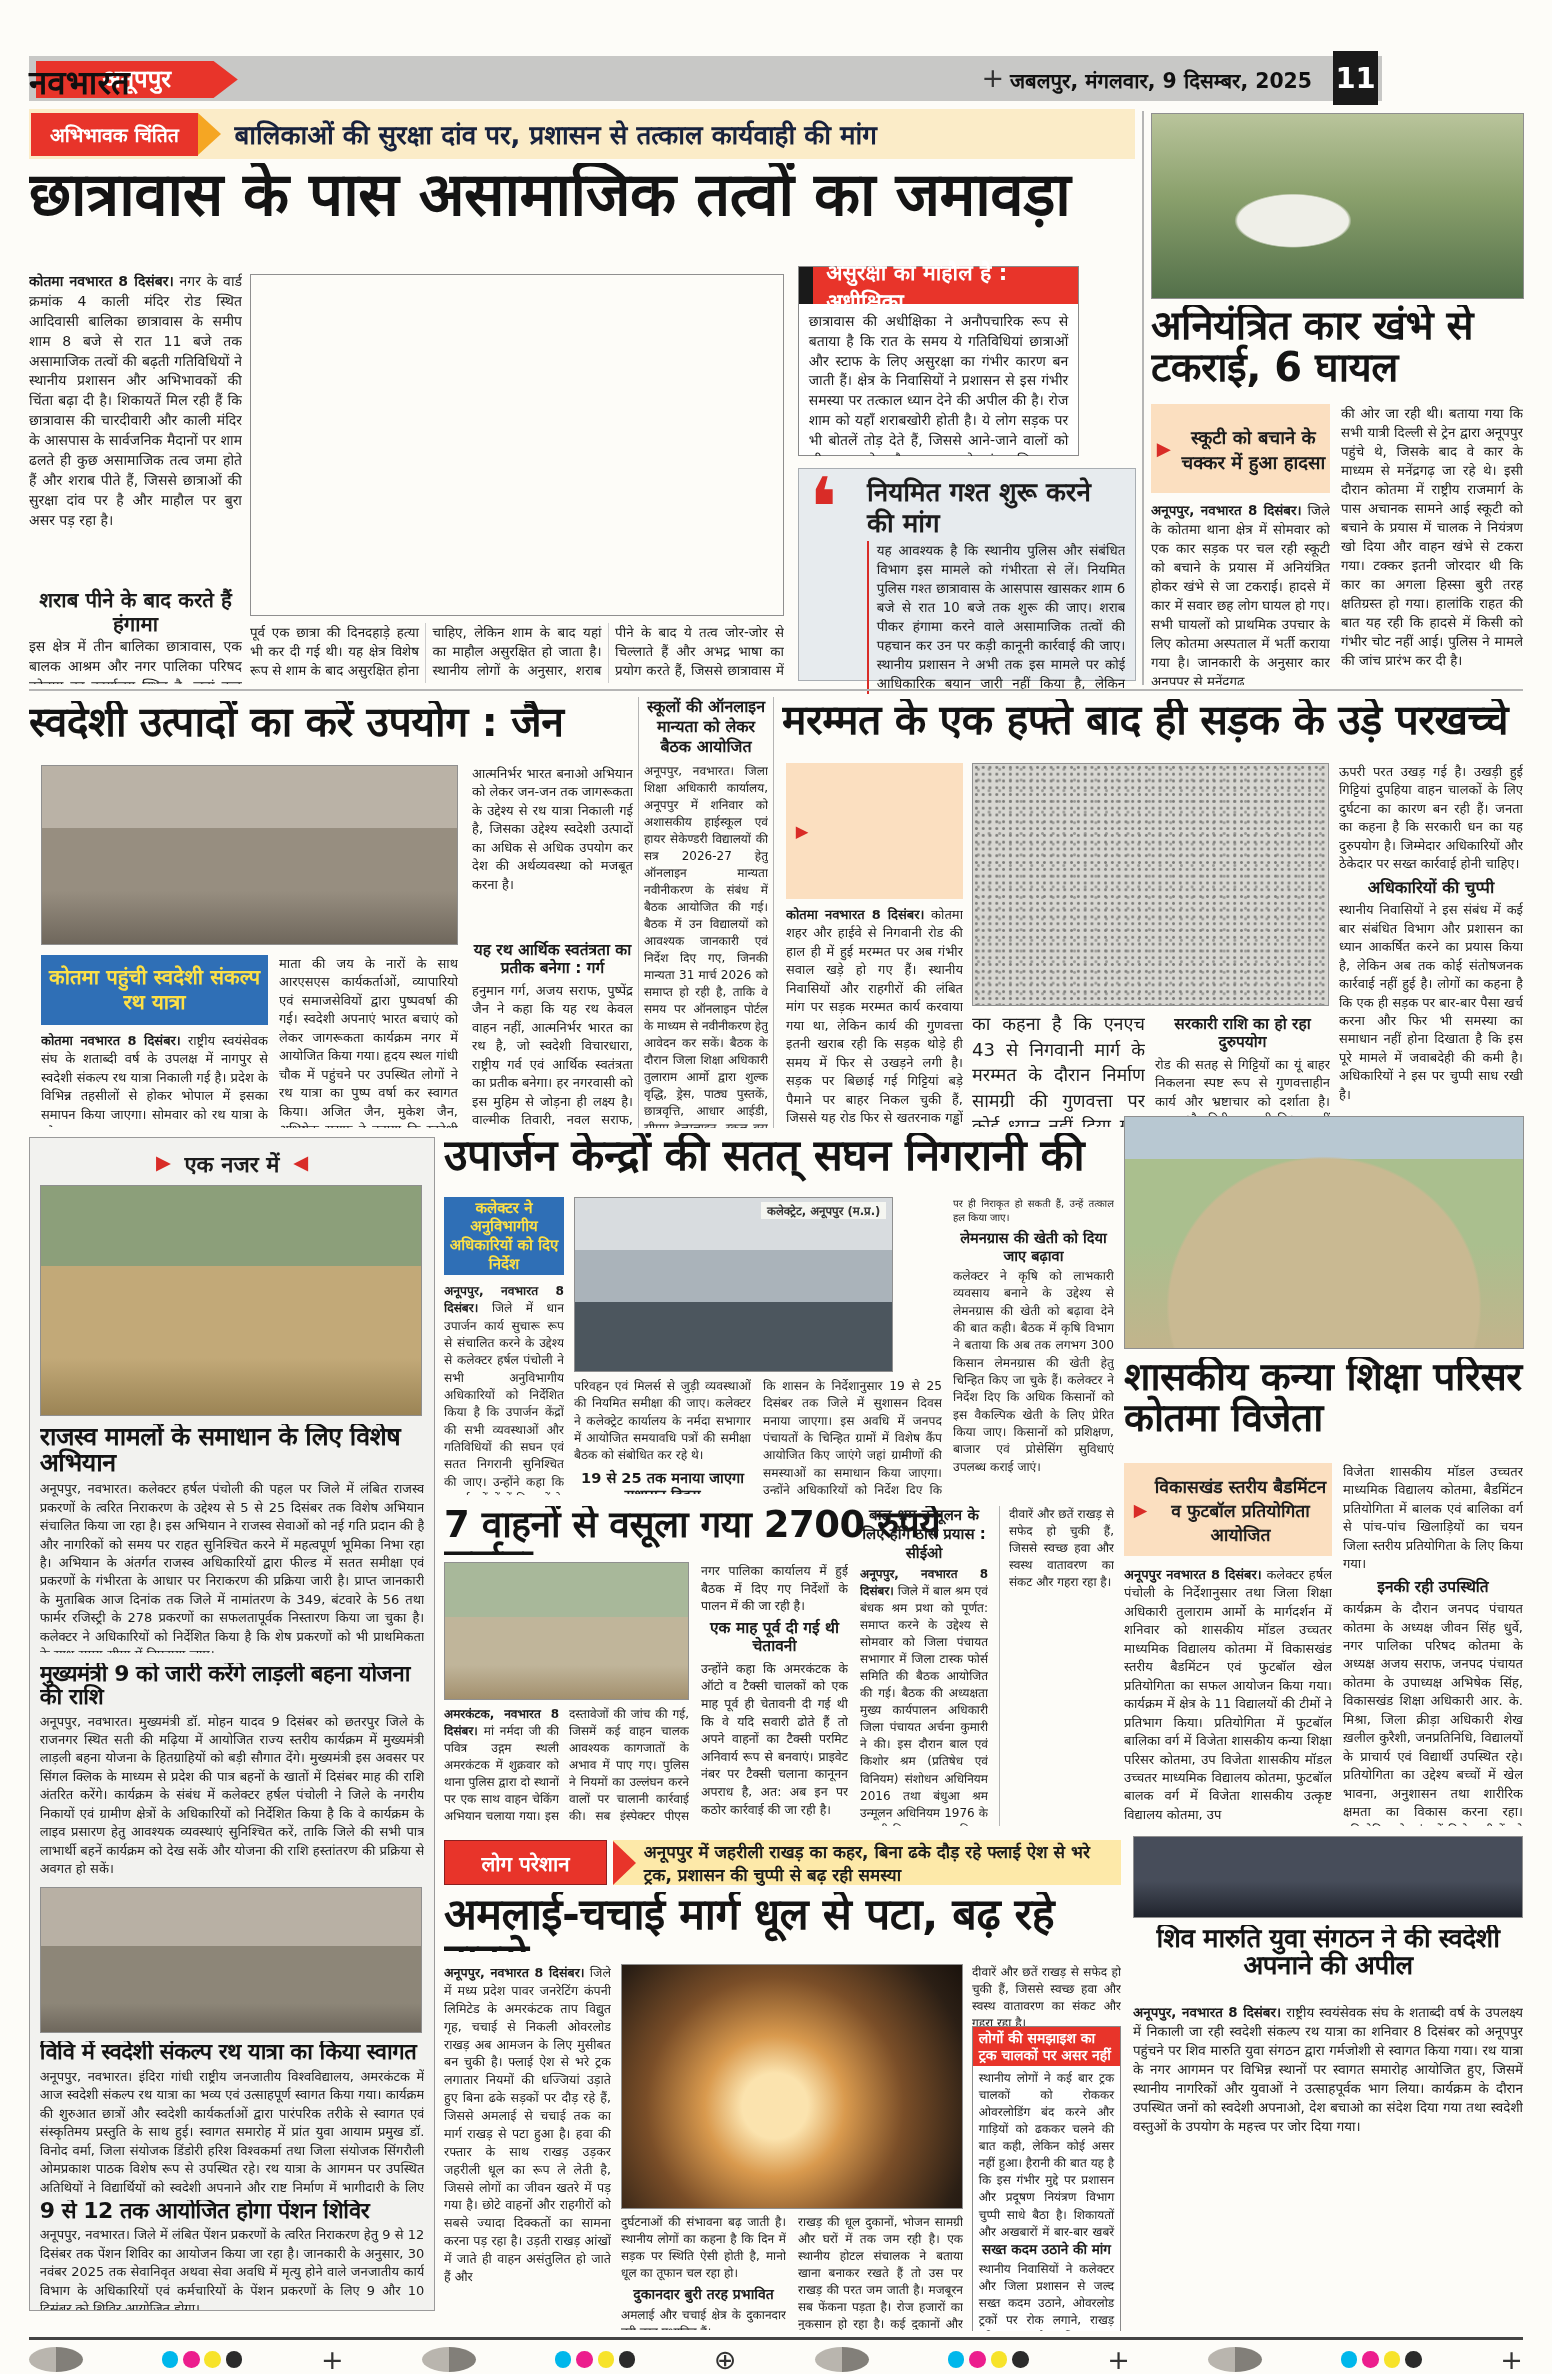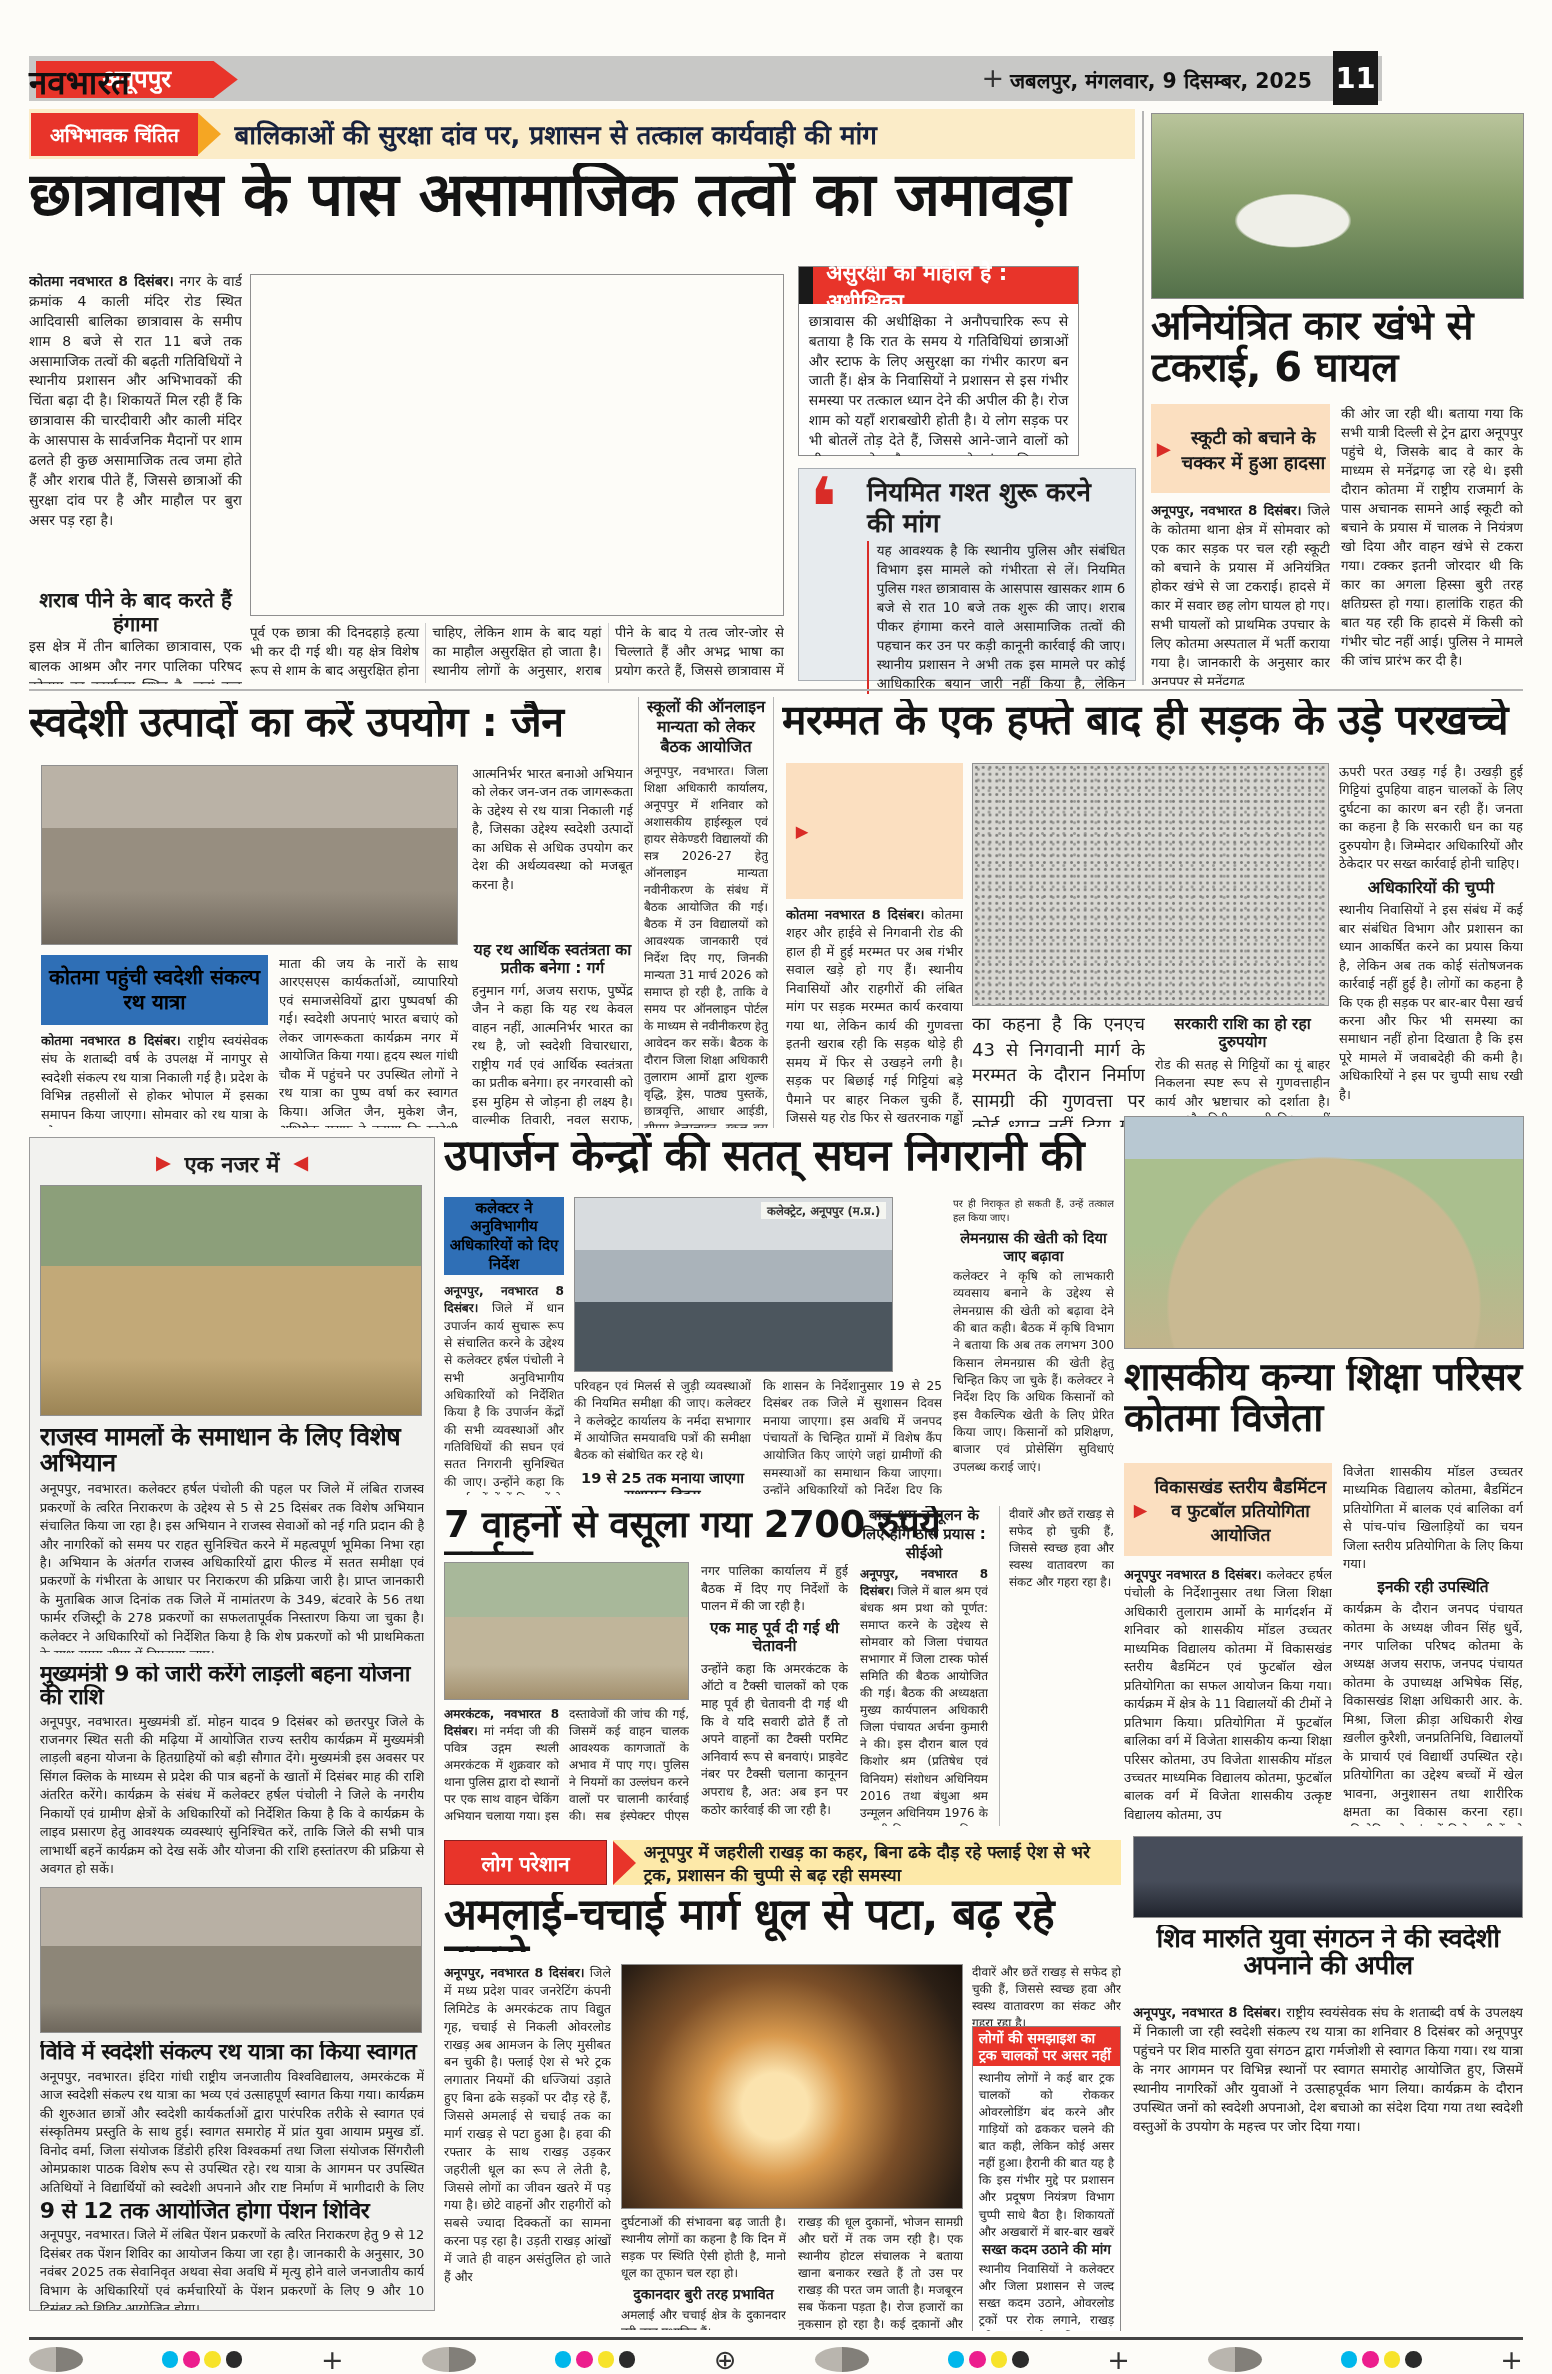--- a/index.html
+++ b/index.html
@@ -23,21 +23,21 @@
   
   .kicker{background:#fbecc8;display:flex;align-items:center;}
   .ktag{background:#e8342a;color:#fff;font-weight:bold;display:flex;align-items:center;justify-content:center;text-align:center;}
   .karrow{width:0;height:0;border-top:21.3px solid transparent;border-bottom:21.3px solid transparent;border-left:23px solid #f5a623;}
   .ktext{font-weight:bold;color:#17213d;}
   
   .redbar{background:#e8342a;color:#fff;font-weight:bold;display:flex;align-items:center;}
   .blk{background:#1a1a1a;}
   .peach{background:#fbdfc0;color:#1d1d1d;font-weight:bold;display:flex;align-items:center;}
   .peach .tri{color:#d92c27;margin:0 5.8px;}
-  .bluetag{background:#2f6fb6;color:#000000;font-weight:bold;display:flex;align-items:center;justify-content:center;text-align:center;line-height:1.25;}
+  .bluetag{background:#2f6fb6;color:#fde047;font-weight:bold;display:flex;align-items:center;justify-content:center;text-align:center;line-height:1.25;}
   .quotebox{background:#e7ebee;border:1px solid #a8adb2;}
   .qmark{position:absolute;left:9.7px;top:-1.9px;font-size:83px;color:#d92c27;font-weight:bold;line-height:1;}
   .borderbox{border:1.9px solid #8a8a8a;background:#fff;}
   
   .ph-mural{background:
      radial-gradient(circle at 82% 18%,#e3c020 0 47px,transparent 49px),
      radial-gradient(circle at 90% 45%,#3f7a4c 0 39px,transparent 41px),
      linear-gradient(105deg,#d9b country 0,transparent 0),
      linear-gradient(100deg,#caa93a 0%,#e8c84a 26%,#9c542e 48%,#4a3b2a 58%,#caa35a 70%,#b99a55 100%);}
   .ph-car{background:radial-gradient(ellipse at 38% 58%,#efefe8 0 17%,rgba(0,0,0,0) 18%),

